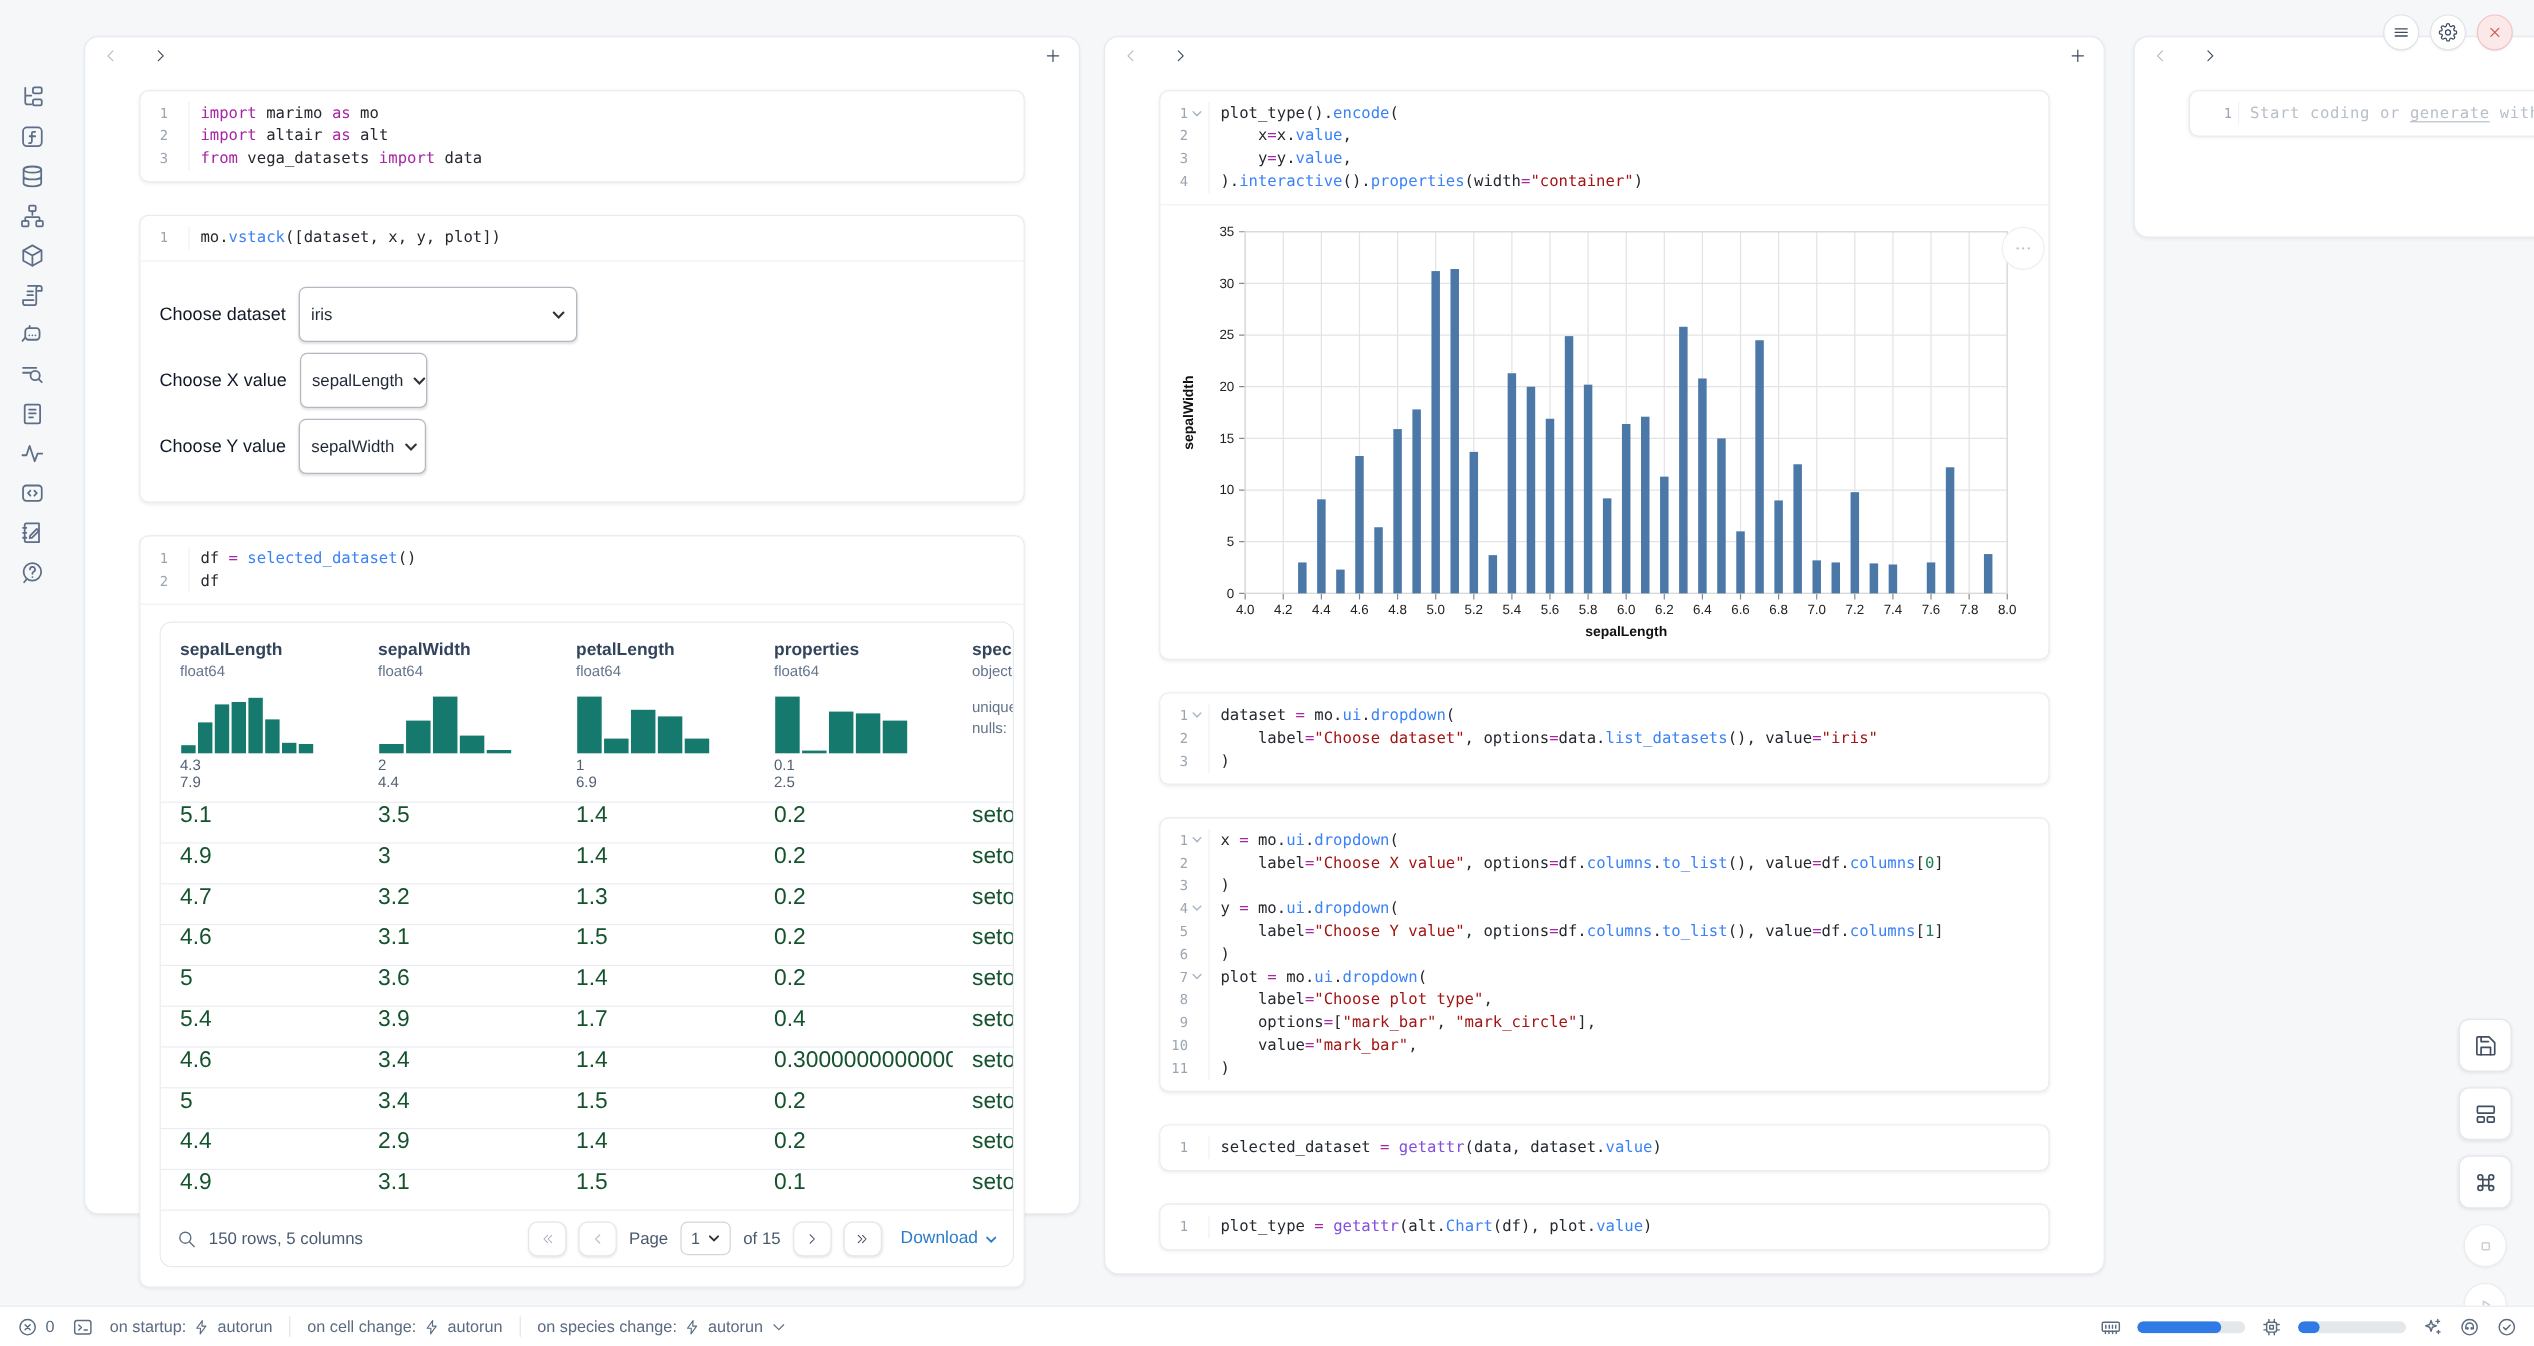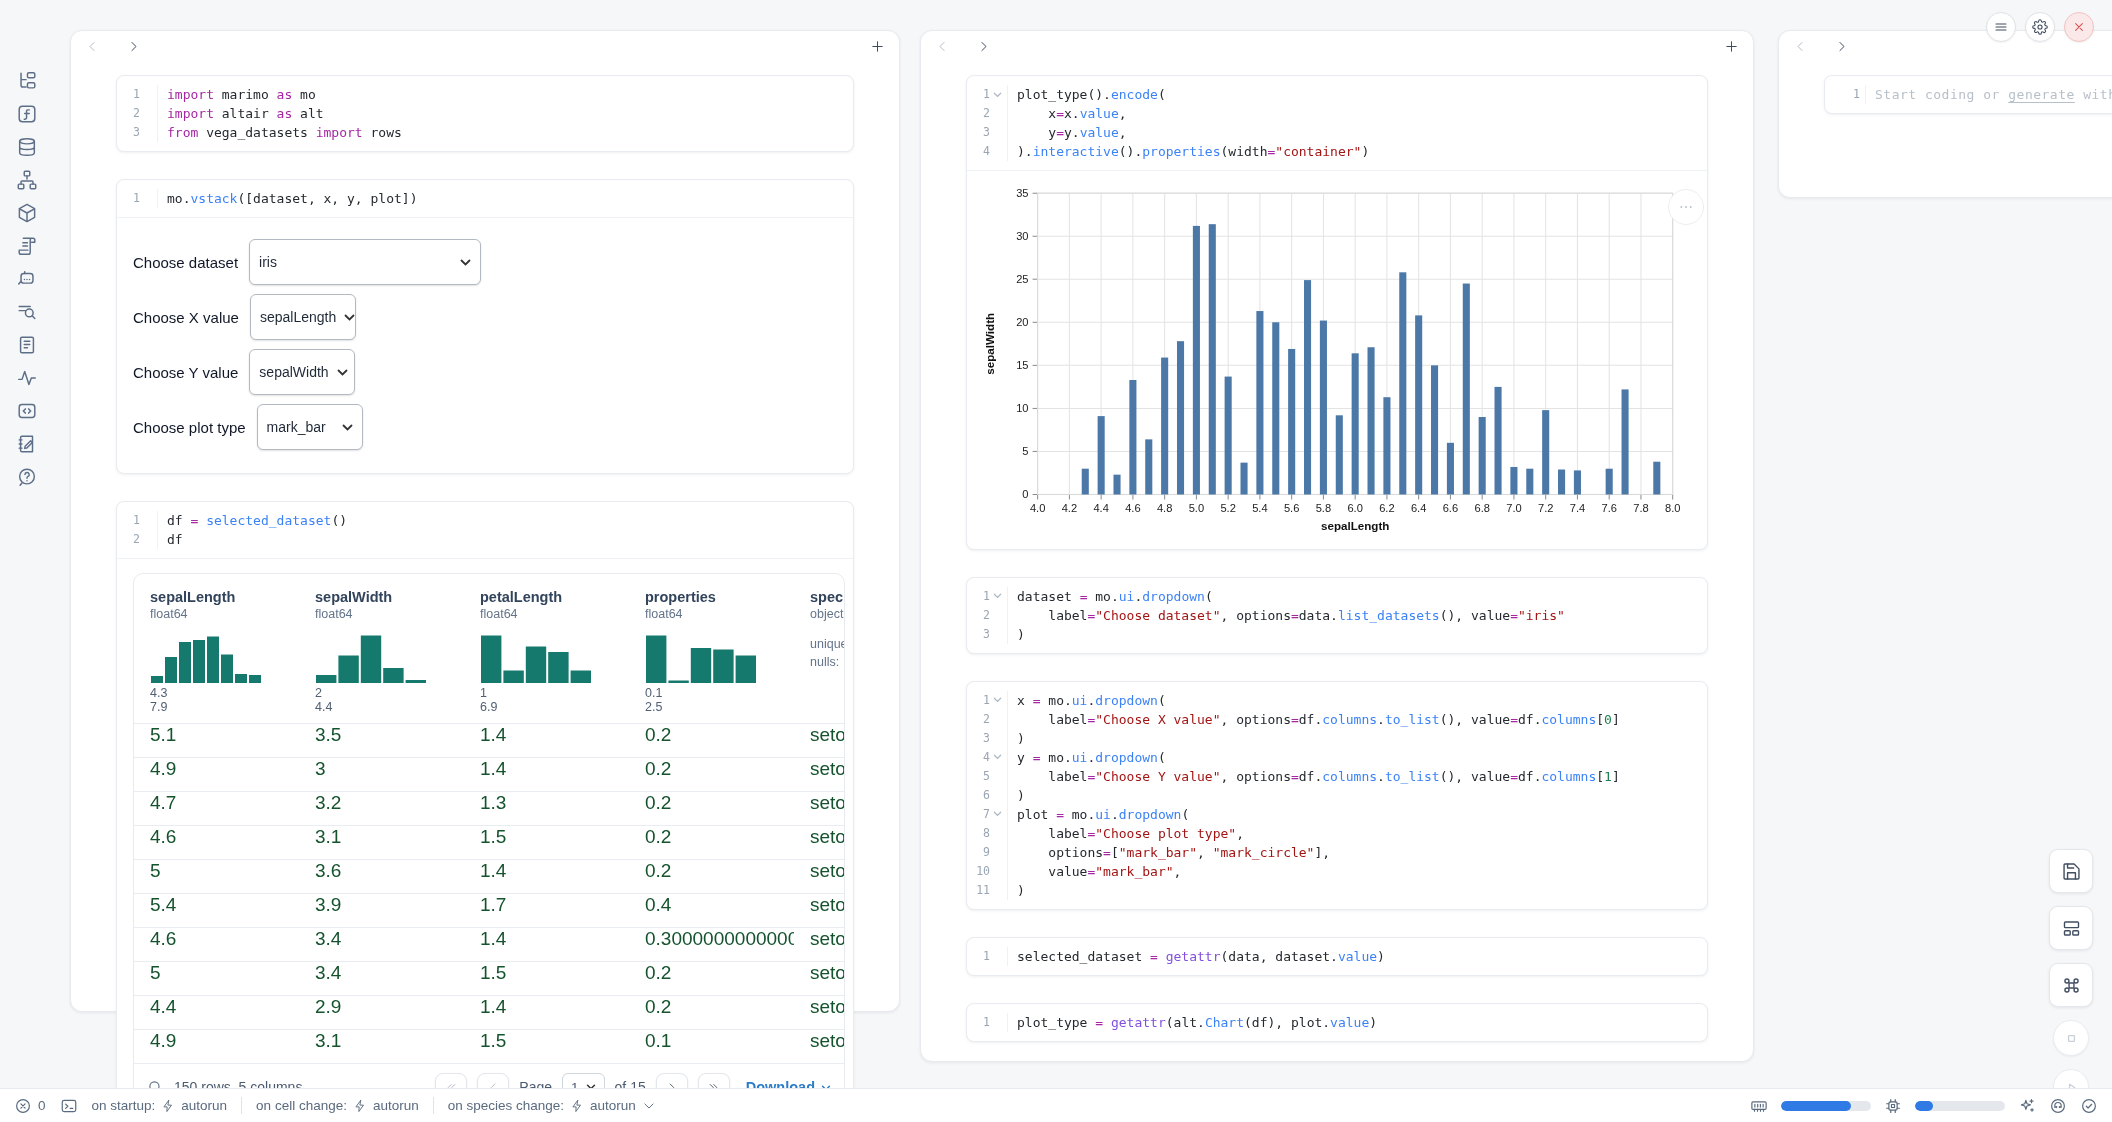--- a/index.html
+++ b/index.html
@@ -59,21 +59,21 @@
   .col-stats{font-size:12.5px;color:#64748b;margin-top:14px;line-height:18px;white-space:nowrap;}
   .tbl-row{display:flex;height:33px;border-top:1px solid #e9edf2;font-size:19px;color:#14532d;}
   .tbl-row .tbl-col{white-space:nowrap;}
   .tbl-foot{display:flex;align-items:center;height:46px;border-top:1px solid #e9edf2;padding:0 13px;gap:10px;font-size:14px;color:#4a5a6e;}
   .foot-search{width:17px;height:17px;color:#5d6e83;}
   .pgbtn{width:30px;height:27px;border:1px solid #e3e7ec;border-radius:8px;background:#fff;box-shadow:0 1px 2px rgba(0,0,0,.09);display:flex;align-items:center;justify-content:center;cursor:pointer;}
   .pgbtn span{width:13px;height:13px;color:#3f4c5e;display:block;}
   .pgbtn.dim span{color:#a7b1bd;}
   .pg-select{display:inline-flex;align-items:center;gap:7px;border:1px solid #cfd6dd;border-radius:6px;height:26px;padding:0 8px;font-size:13.5px;background:#fff;cursor:pointer;}
   .pg-select .chev{width:10px;height:6px;color:#333;}
-  .download{color:#2b7cc9;display:inline-flex;gap:6px;align-items:center;margin-left:6px;font-size:14.5px;cursor:pointer;font-weight:bold;}
+  .download{color:#2b7cc9;display:inline-flex;gap:6px;align-items:center;margin-left:6px;font-size:14.5px;cursor:pointer;}
   .download .chev{width:10px;height:6px;margin-top:2px;}
 
   
   .chart-out{position:relative;padding:10px 8px 12px 14px;}
   .dots-btn{position:absolute;top:18px;right:3px;width:34px;height:34px;border:1px solid #eceef1;border-radius:50%;background:#fff;display:flex;align-items:center;justify-content:center;color:#b9bfc7;cursor:pointer;}
   .dots-btn span{width:16px;height:16px;display:block;}
 
   
   .panel3 .cells{padding:14px 0 0 45px;}
   .panel3 .cell{width:330px;}
@@ -237,21 +237,21 @@
           </div>
           <div class="cline">
             <span class="gut">
               <span class="num">3</span>
               <span class="fold empty">
                 <svg viewBox="0 0 10 7" fill="none" stroke="currentColor" stroke-width="1.4" stroke-linecap="round">
                   <path d="M1.5 1.5 5 5l3.5-3.5"></path>
                 </svg>
               </span>
             </span>
-            <span class="ctext"><span class="tok-kw">from</span><span class="tok-pl"> vega_datasets </span><span class="tok-kw">import</span><span class="tok-pl"> rows</span></span>
+            <span class="ctext"><span class="tok-kw">from</span><span class="tok-pl"> vega_datasets </span><span class="tok-kw">import</span><span class="tok-pl"> data</span></span>
           </div>
         </div>
       </div>
       <div class="cell">
         <div class="code">
           <div class="cline">
             <span class="gut">
               <span class="num">1</span>
               <span class="fold empty">
                 <svg viewBox="0 0 10 7" fill="none" stroke="currentColor" stroke-width="1.4" stroke-linecap="round">
@@ -282,31 +282,20 @@
                 <svg viewBox="0 0 11 7" fill="none" stroke="currentColor" stroke-width="1.8" stroke-linecap="round">
                   <path d="M1.5 1.5 5.5 5.5 9.5 1.5"></path>
                 </svg>
               </span>
             </span>
           </div>
           <div class="ctl-row">
             <span>Choose Y value</span>
             <span class="select small">
               <span>sepalWidth</span>
-              <span class="chev">
-                <svg viewBox="0 0 11 7" fill="none" stroke="currentColor" stroke-width="1.8" stroke-linecap="round">
-                  <path d="M1.5 1.5 5.5 5.5 9.5 1.5"></path>
-                </svg>
-              </span>
-            </span>
-          </div>
-          <div class="ctl-row">
-            <span>Choose plot type</span>
-            <span class="select small">
-              <span>mark_bar</span>
               <span class="chev">
                 <svg viewBox="0 0 11 7" fill="none" stroke="currentColor" stroke-width="1.8" stroke-linecap="round">
                   <path d="M1.5 1.5 5.5 5.5 9.5 1.5"></path>
                 </svg>
               </span>
             </span>
           </div>
         </div>
       </div>
       <div class="cell">

